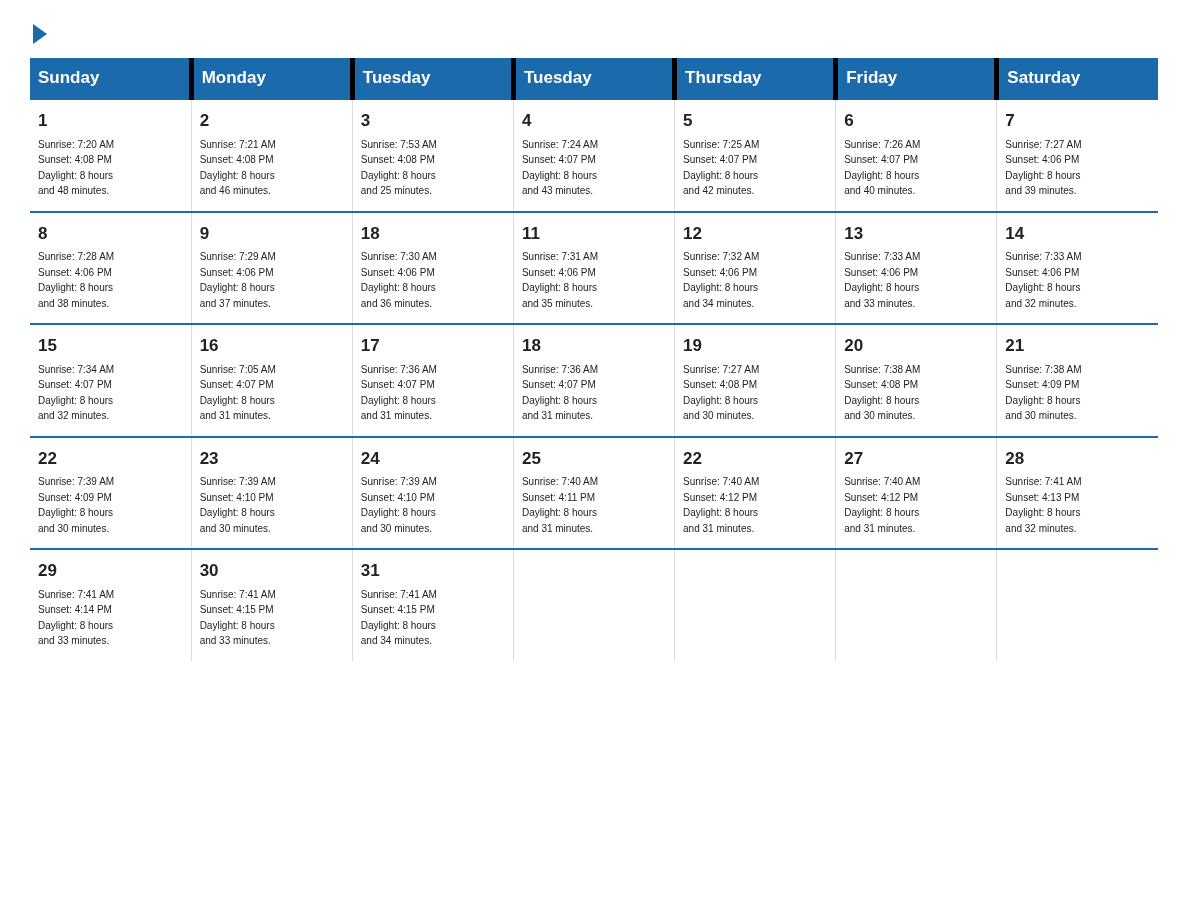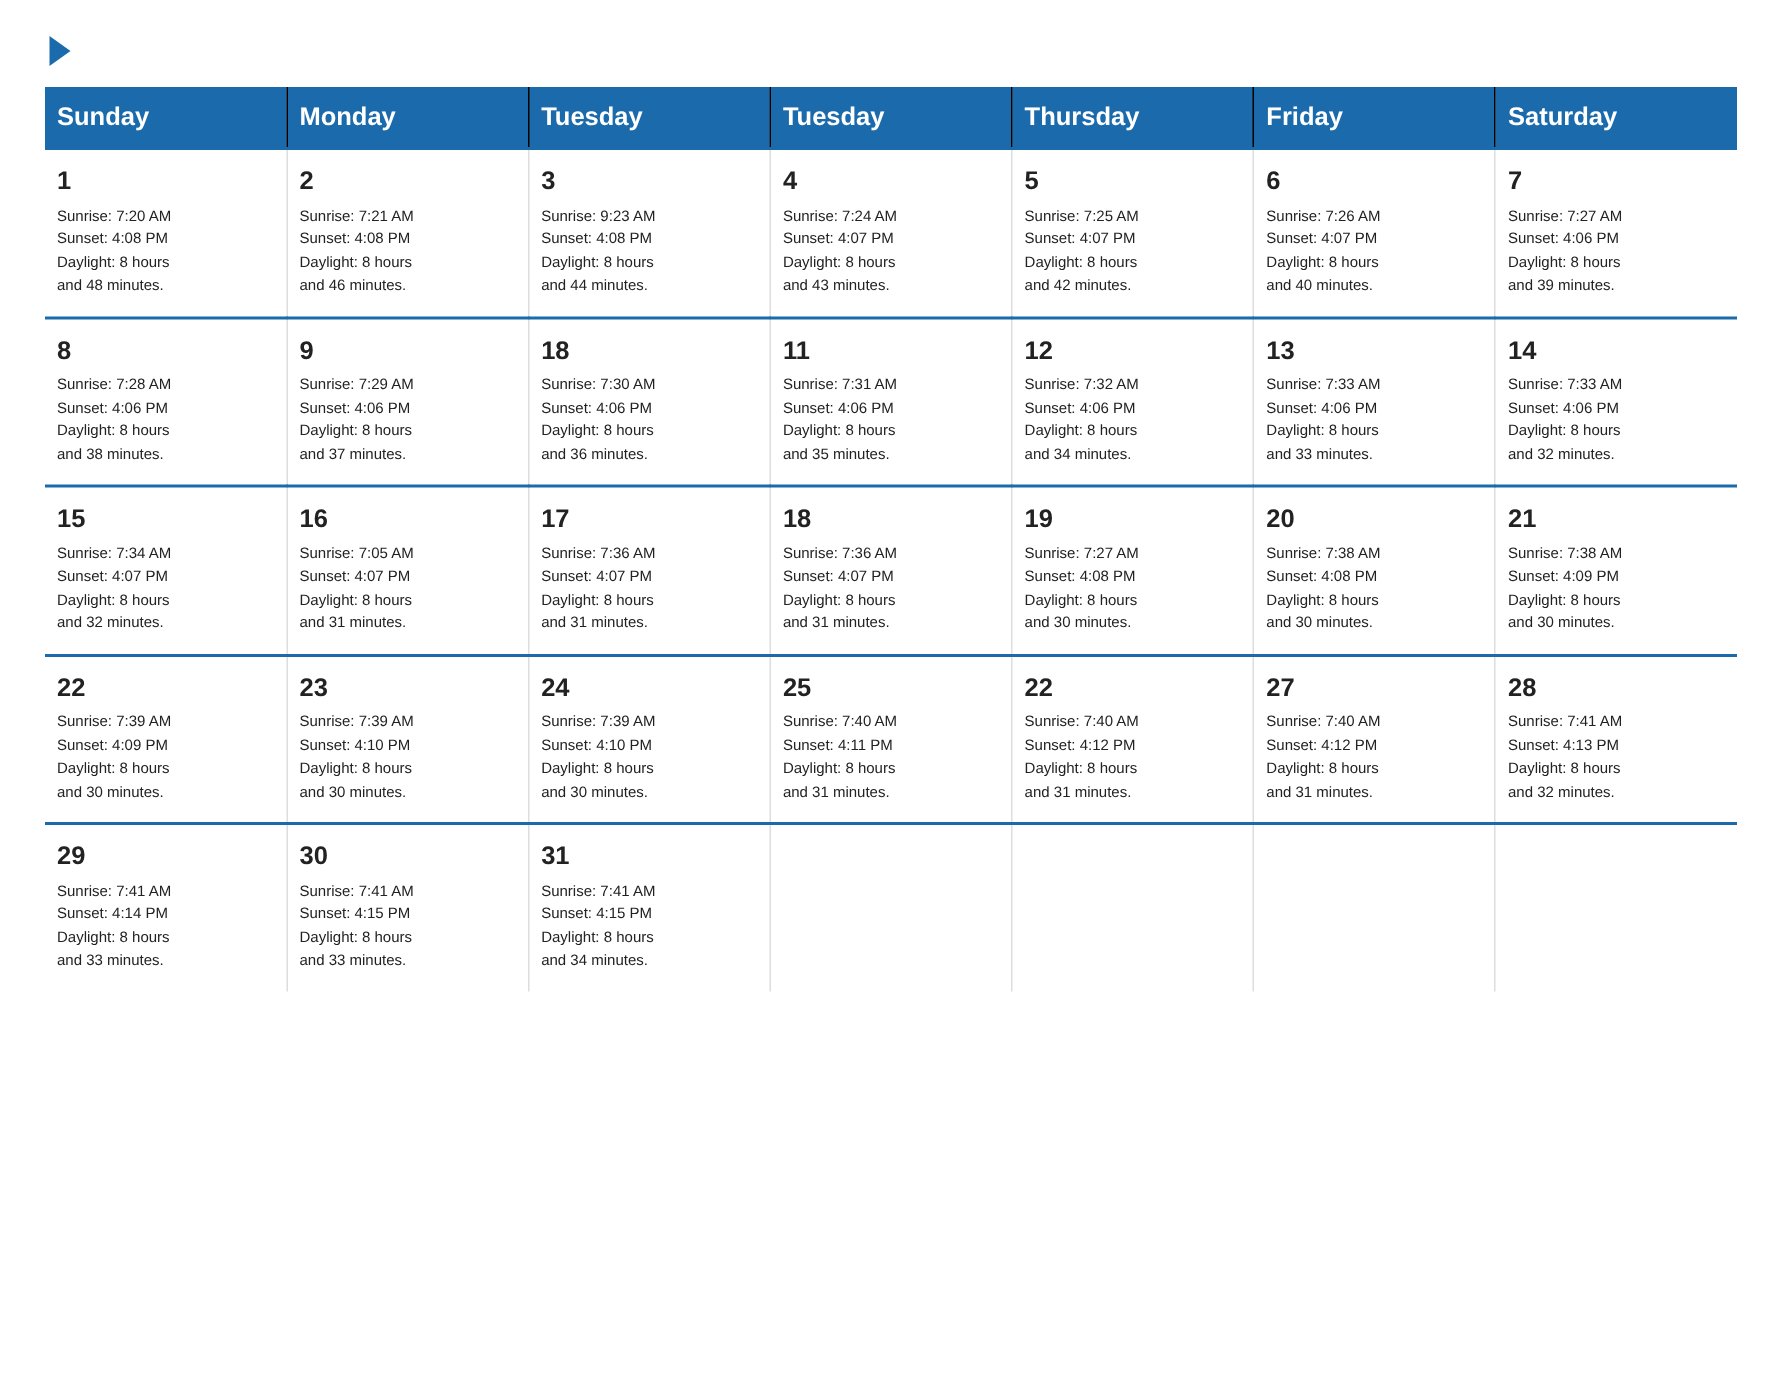--- a/index.html
+++ b/index.html
@@ -69,21 +69,21 @@
       border-collapse: collapse;
       table-layout: fixed;
     }
     thead tr th {
       background: #1a6aac;
       color: #fff;
       font-size: 17px;
       font-weight: bold;
       padding: 10px 8px;
       text-align: left;
-      border-right: 1px solid #000000;
+      border-right: 5px solid #000000;
     }
     thead tr th:last-child {
       border-right: none;
     }
     tbody tr {
       border-top: 2px solid #1a6aac;
     }
     tbody tr td {
       vertical-align: top;
       padding: 8px 8px 12px 8px;
@@ -140,21 +140,21 @@
         <td>
           <div class="day-num">1</div>
           <div class="day-info"><span>Sunrise: 7:20 AM</span><br><span>Sunset: 4:08 PM</span><br><span>Daylight: 8 hours</span><br><span>and 48 minutes.</span></div>
         </td>
         <td>
           <div class="day-num">2</div>
           <div class="day-info"><span>Sunrise: 7:21 AM</span><br><span>Sunset: 4:08 PM</span><br><span>Daylight: 8 hours</span><br><span>and 46 minutes.</span></div>
         </td>
         <td>
           <div class="day-num">3</div>
-          <div class="day-info"><span>Sunrise: 9:23 AM</span><br><span>Sunset: 4:08 PM</span><br><span>Daylight: 8 hours</span><br><span>and 44 minutes.</span></div>
+          <div class="day-info"><span>Sunrise: 7:53 AM</span><br><span>Sunset: 4:08 PM</span><br><span>Daylight: 8 hours</span><br><span>and 25 minutes.</span></div>
         </td>
         <td>
           <div class="day-num">4</div>
           <div class="day-info"><span>Sunrise: 7:24 AM</span><br><span>Sunset: 4:07 PM</span><br><span>Daylight: 8 hours</span><br><span>and 43 minutes.</span></div>
         </td>
         <td>
           <div class="day-num">5</div>
           <div class="day-info"><span>Sunrise: 7:25 AM</span><br><span>Sunset: 4:07 PM</span><br><span>Daylight: 8 hours</span><br><span>and 42 minutes.</span></div>
         </td>
         <td>

